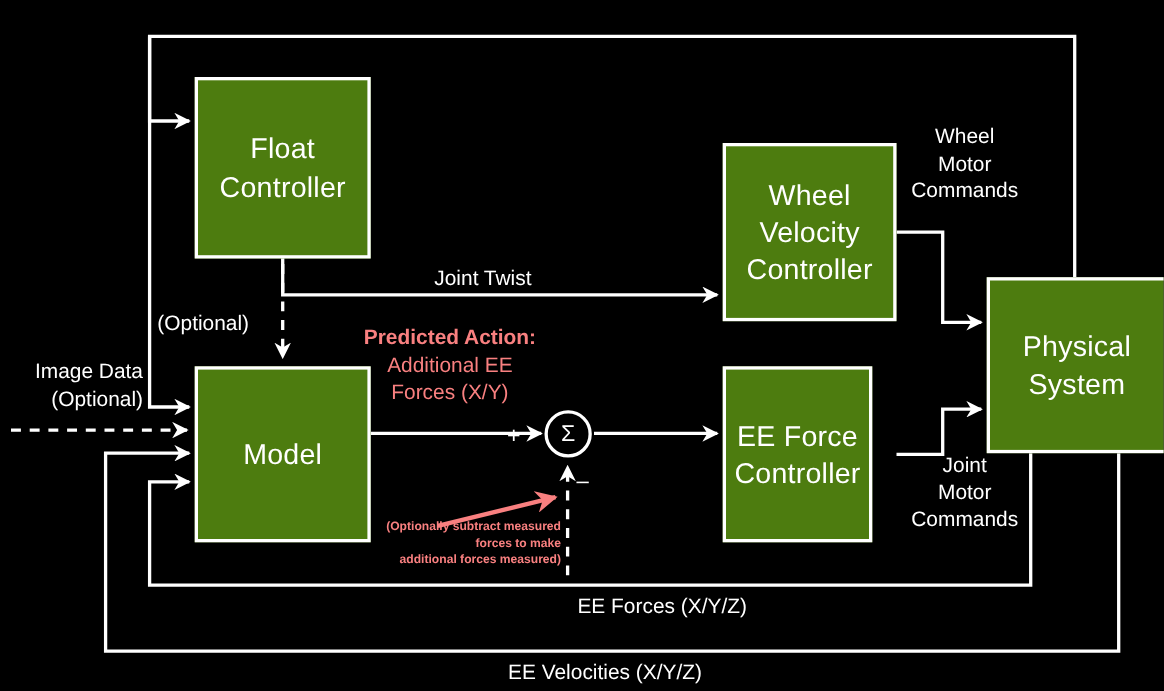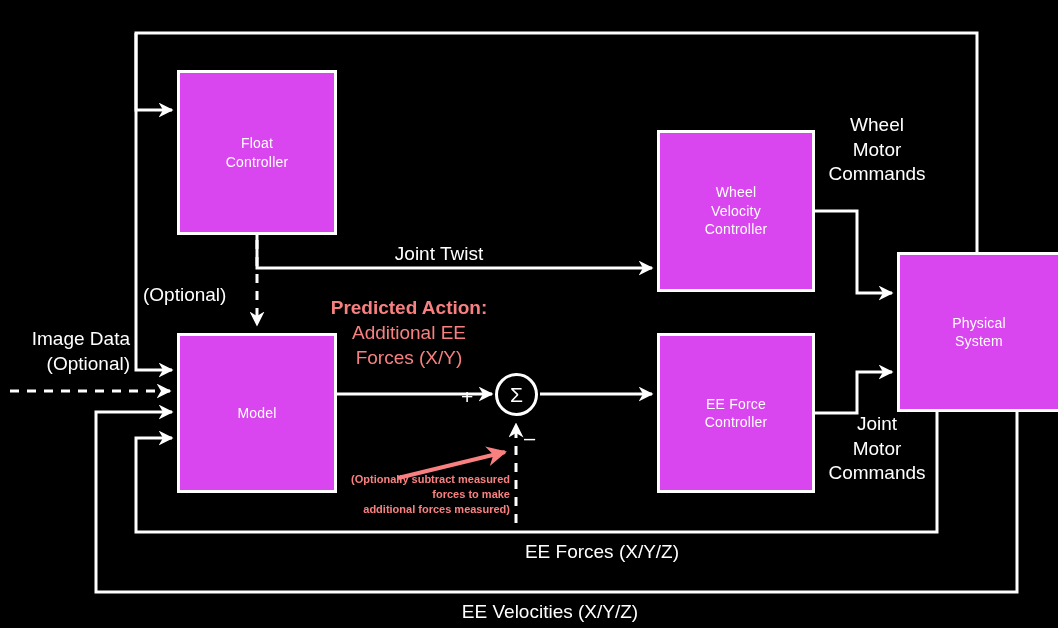--- a/index.html
+++ b/index.html
@@ -19,28 +19,28 @@
     position: absolute;
     left: 0;
     top: 0;
     width: 1058px;
     height: 628px;
   }
   .node-box {
     position: absolute;
     box-sizing: border-box;
     border: 3px solid #ffffff;
-    background: #d946ef;
+    background: #4d7c0f;
     color: #ffffff;
     display: flex;
     flex-direction: column;
     align-items: center;
     justify-content: center;
     text-align: center;
-    font-size: 14px;
+    font-size: 26px;
     line-height: 1.32;
     letter-spacing: 0.2px;
   }
   .node-box .line {
     display: block;
     white-space: nowrap;
   }
   .edge-label {
     position: absolute;
     color: #ffffff;
@@ -147,21 +147,21 @@
   <div class="node-box" style="left:177px; top:333px; width:160px; height:160px;">
     <span class="line">Model</span>
   </div>
 
   <div class="node-box" style="left:657px; top:130px; width:158px; height:162px;">
     <span class="line">Wheel</span>
     <span class="line">Velocity</span>
     <span class="line">Controller</span>
   </div>
 
-  <div class="node-box" style="left:657px; top:333px; width:158px; height:160px;">
+  <div class="node-box" style="left:657px; top:333px; width:136px; height:160px;">
     <span class="line">EE Force</span>
     <span class="line">Controller</span>
   </div>
 
   <div class="node-box" style="left:897px; top:252px; width:164px; height:160px;">
     <span class="line">Physical</span>
     <span class="line">System</span>
   </div>
 
   <div class="sum-node" style="left:495px; top:373px; width:43px; height:43px;">

